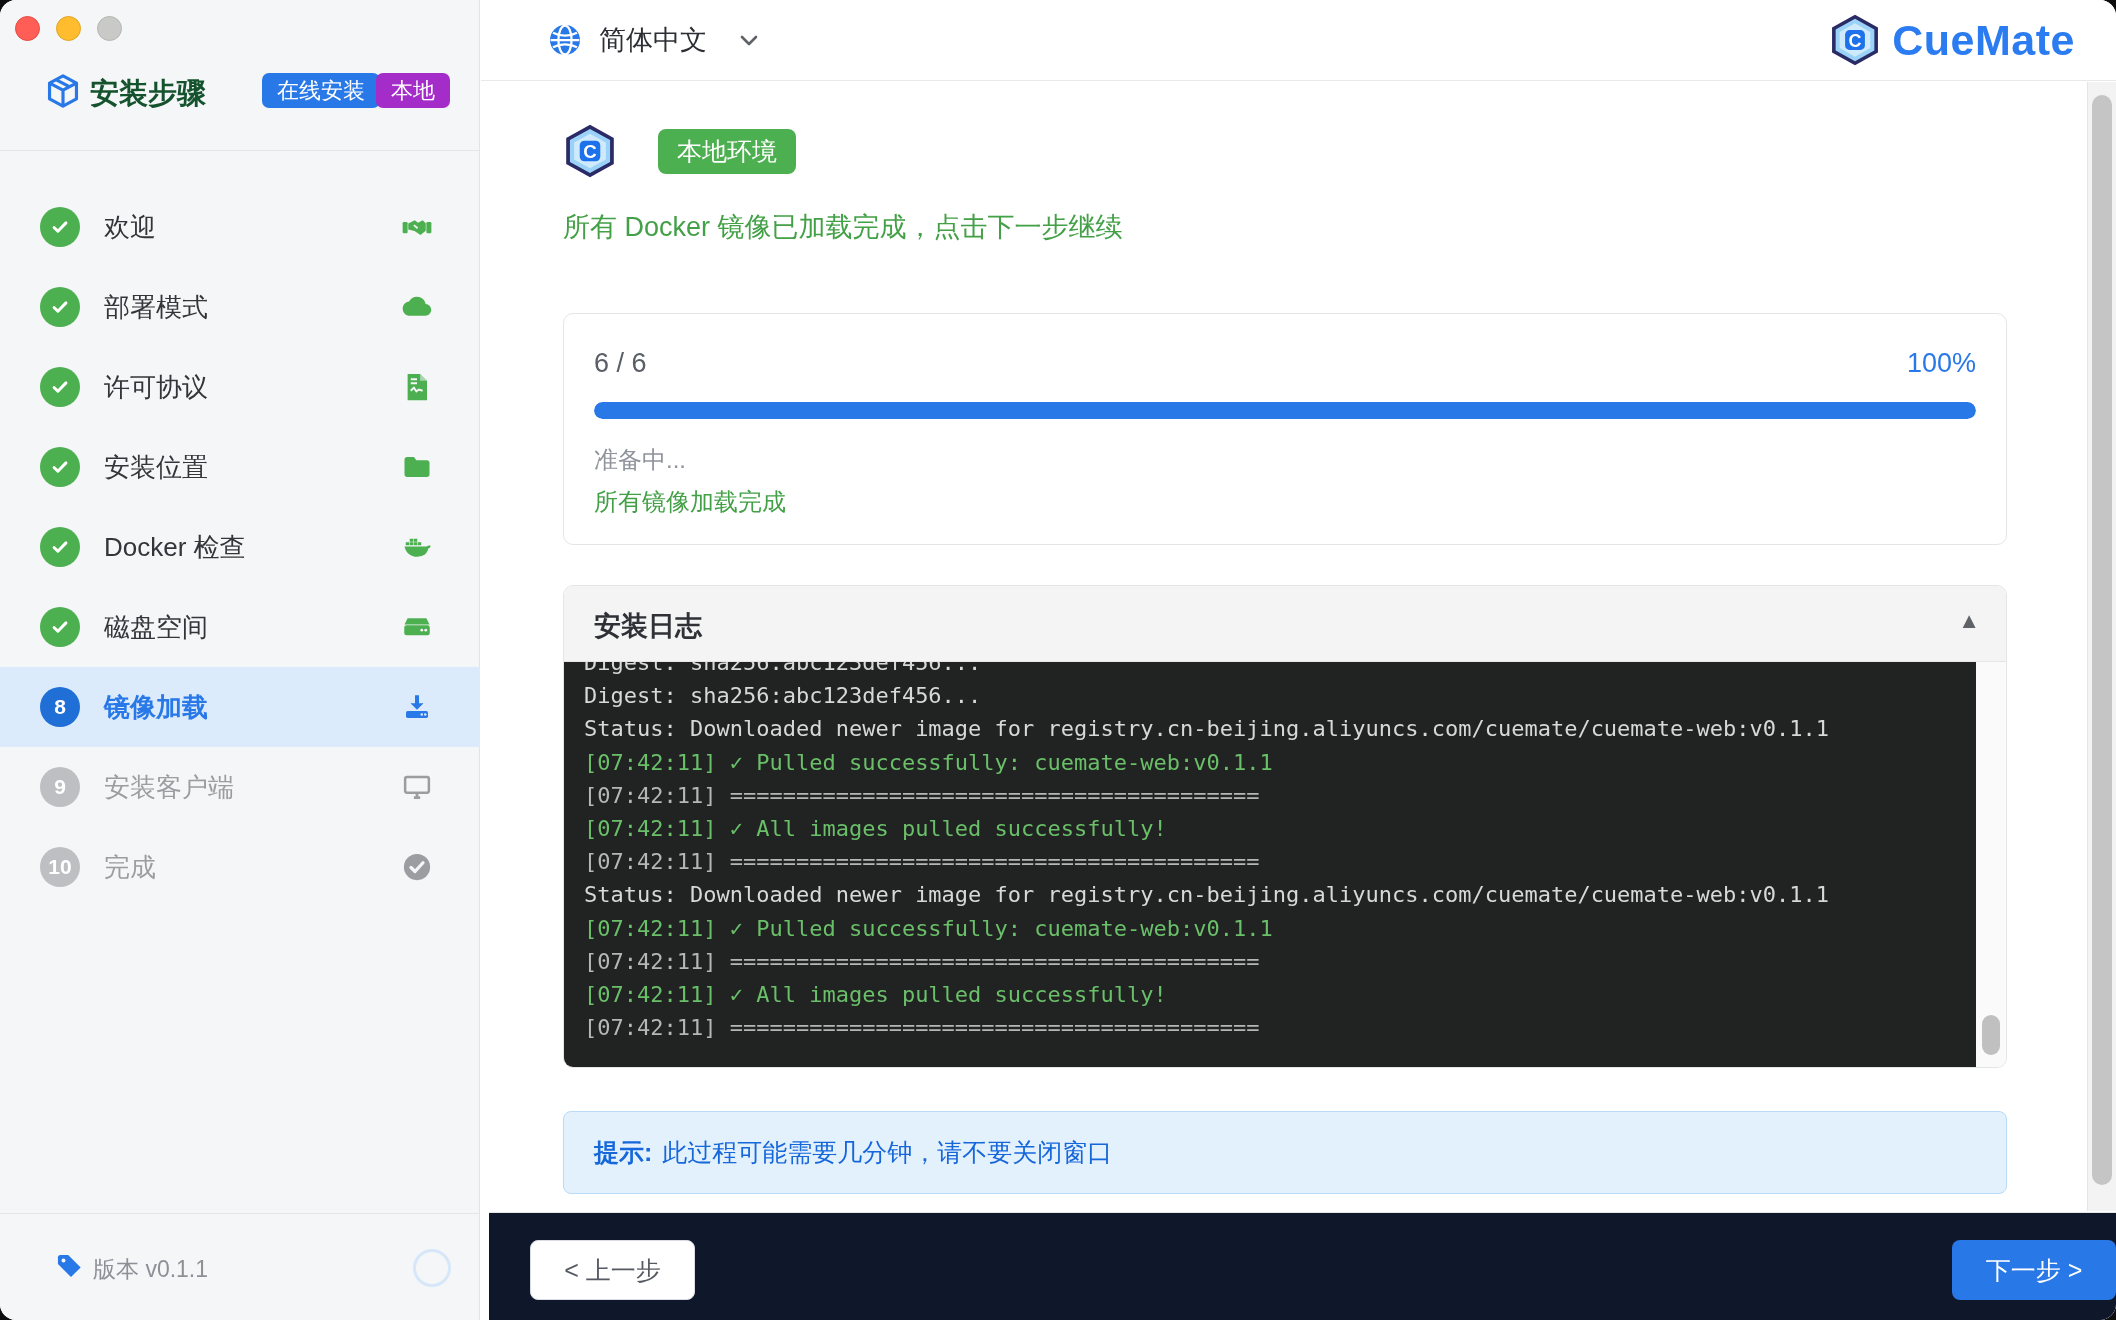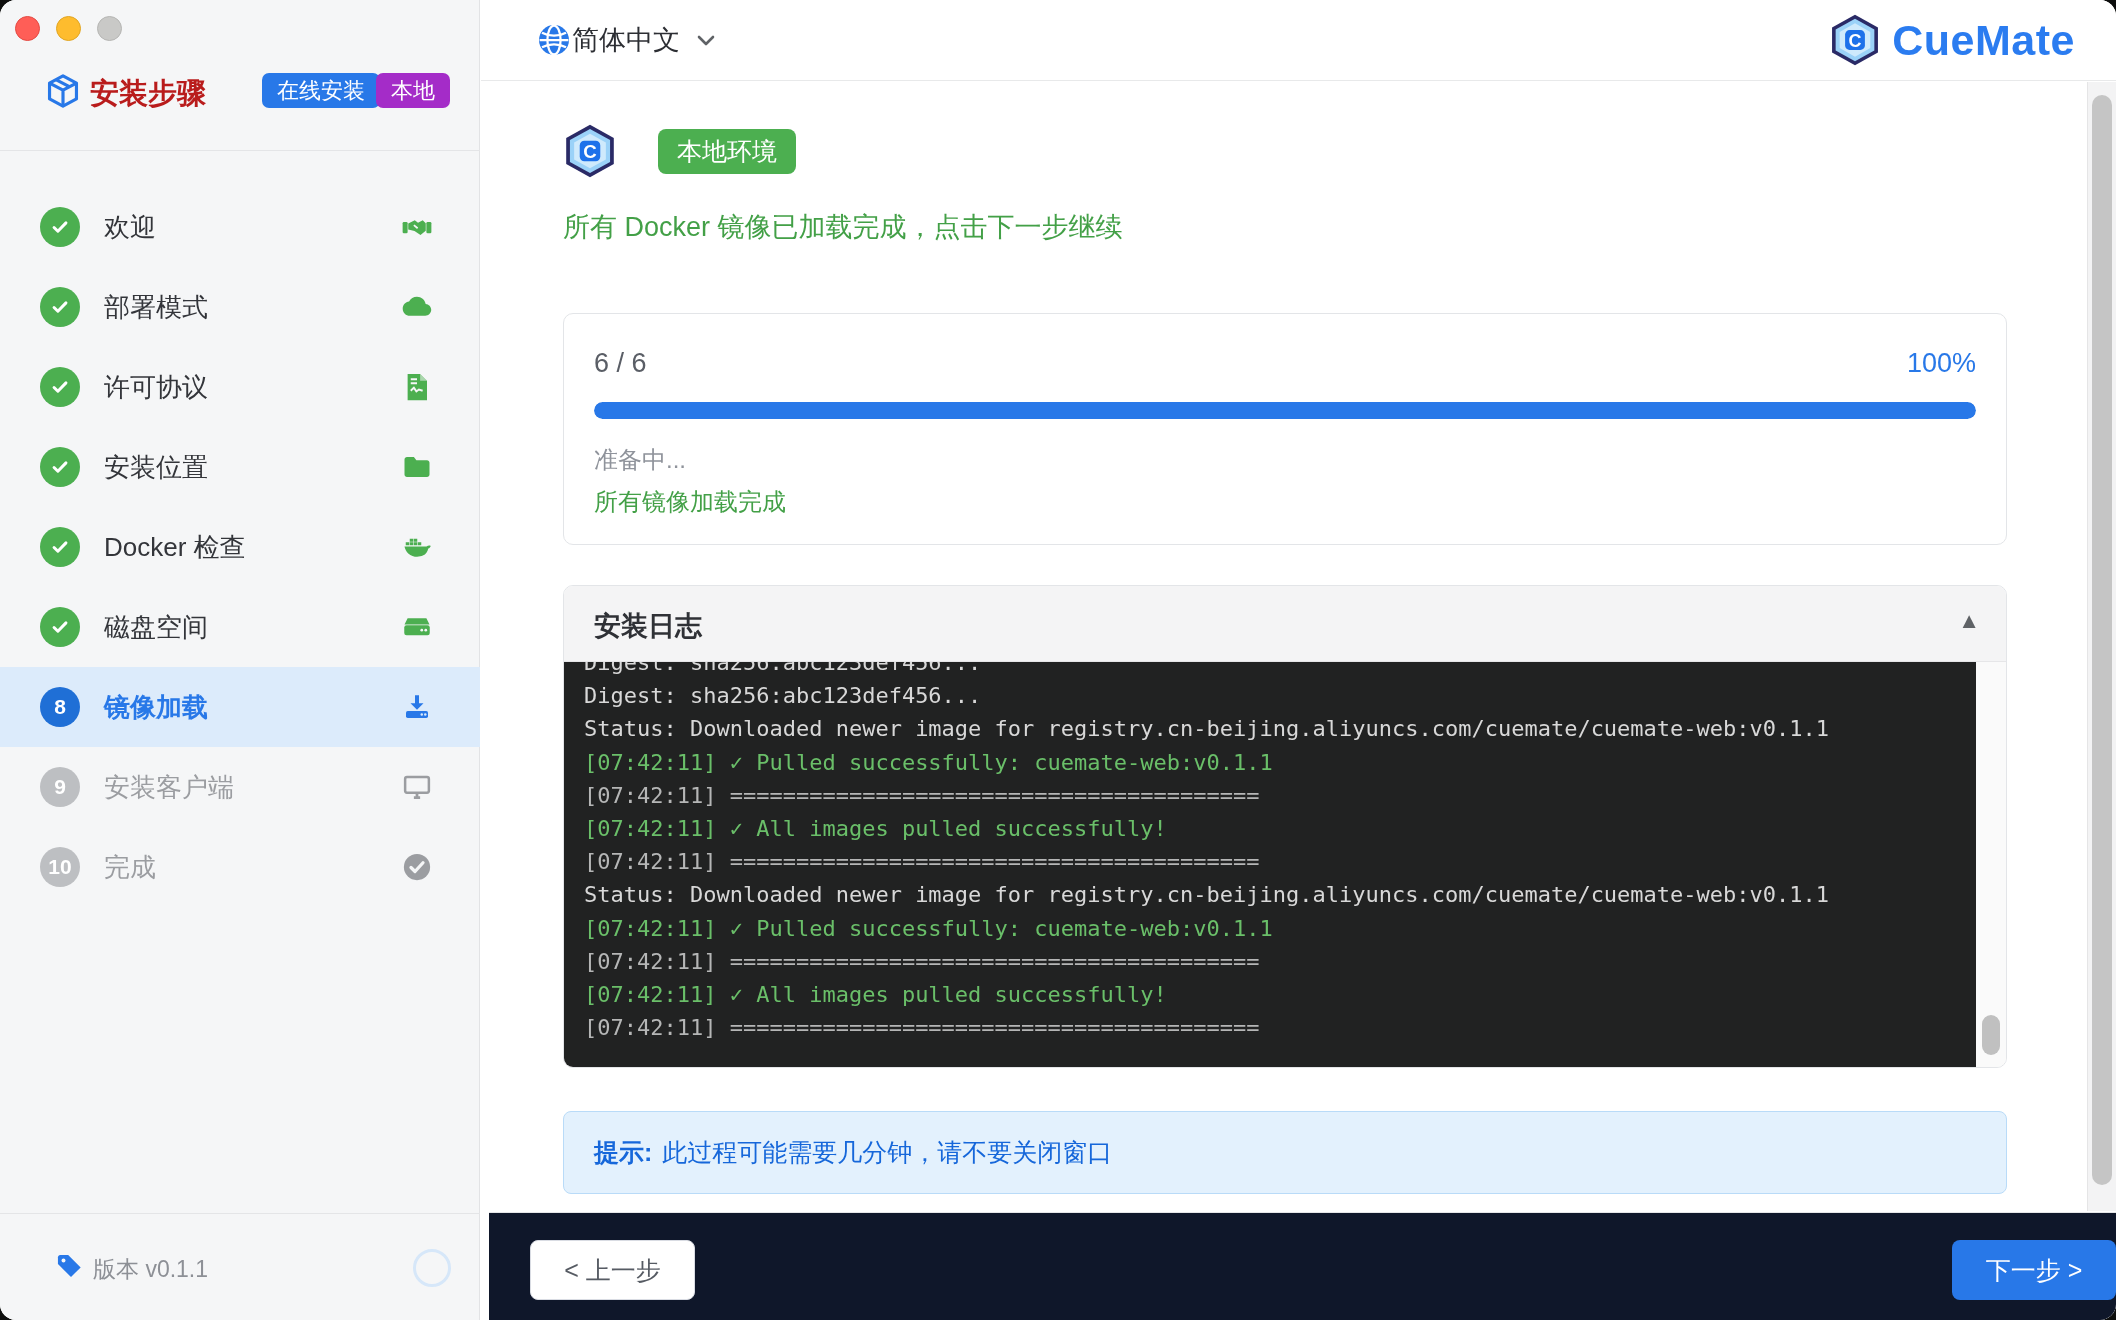--- a/index.html
+++ b/index.html
@@ -23,21 +23,21 @@
     border-right:1px solid #e2e3e5;
   }
   .traffic { position:absolute; top:16px; left:15px; display:flex; gap:16px; }
   .light { width:25px; height:25px; border-radius:50%; }
   .light.red { background:#ff5e57; border:1px solid #e34a43; }
   .light.yellow { background:#febc2e; border:1px solid #e0a523; }
   .light.gray { background:#c9c9c7; border:1px solid #b5b5b3; }
 
   .sb-header { position:absolute; top:68px; left:0; width:480px; height:48px; }
   .sb-header .pkg { position:absolute; left:44px; top:4px; }
-  .sb-title { position:absolute; left:90px; top:6px; font-size:29px; font-weight:bold; color:#b91c1c; }
+  .sb-title { position:absolute; left:90px; top:6px; font-size:29px; font-weight:bold; color:#14532d; }
   .badge { position:absolute; top:5px; height:35px; border-radius:7px; color:#fff;
            font-size:22px; display:flex; align-items:center; padding:0 15px; }
   .badge.online { left:262px; background:#2878e8; }
   .badge.local  { left:376px; background:#a42cc8; }
   .sb-divider { position:absolute; top:150px; left:0; width:480px; height:1px; background:#e4e5e7; }
 
   .steps { position:absolute; top:187px; left:0; width:480px; }
   .step { position:relative; height:80px; width:480px; }
   .step.active { background:#dcebfb; }
   .step .disc {
@@ -59,21 +59,21 @@
   .sb-footer-divider { position:absolute; top:1213px; left:0; width:480px; height:1px; background:#e4e5e7; }
   .version-row { position:absolute; top:1240px; left:17px; width:480px; height:56px; }
   .version-row .tag { position:absolute; left:38px; top:12px; }
   .version-row .vtext { position:absolute; left:76px; top:14px; font-size:23px; color:#8d9096; }
   .spinner { position:absolute; left:396px; top:9px; width:38px; height:38px; border-radius:50%;
              border:3px solid #d6e7f9; }
 
   
   .main { position:absolute; left:481px; top:0; width:1635px; height:1320px; background:#fff; }
   .topbar { position:absolute; top:0; left:0; width:1635px; height:81px; border-bottom:1px solid #e8e9ea; }
-  .lang { position:absolute; left:55px; top:18px; height:44px; display:flex; align-items:center; gap:0; cursor:pointer; }
+  .lang { position:absolute; left:66px; top:18px; height:44px; display:flex; align-items:center; gap:16px; cursor:pointer; }
   .lang .lang-label { font-size:27px; color:#2c2e33; }
   .brand { position:absolute; right:41px; top:13px; display:flex; align-items:center; gap:10px; }
   .brand .brand-name { font-size:43px; font-weight:bold; color:#2b7cf0; letter-spacing:0.5px; }
 
   .content { position:absolute; left:0; top:81px; width:1635px; height:1130px; }
 
   .title-row { position:absolute; left:81px; top:42px; height:56px; display:flex; align-items:center; gap:22px; }
   .page-title { font-size:40px; font-weight:bold; color:#27292e; }
   .env-badge { margin-left:18px; background:#4caf50; color:#fff; border-radius:8px; height:45px;
                display:flex; align-items:center; padding:0 19px; font-size:25px; }

